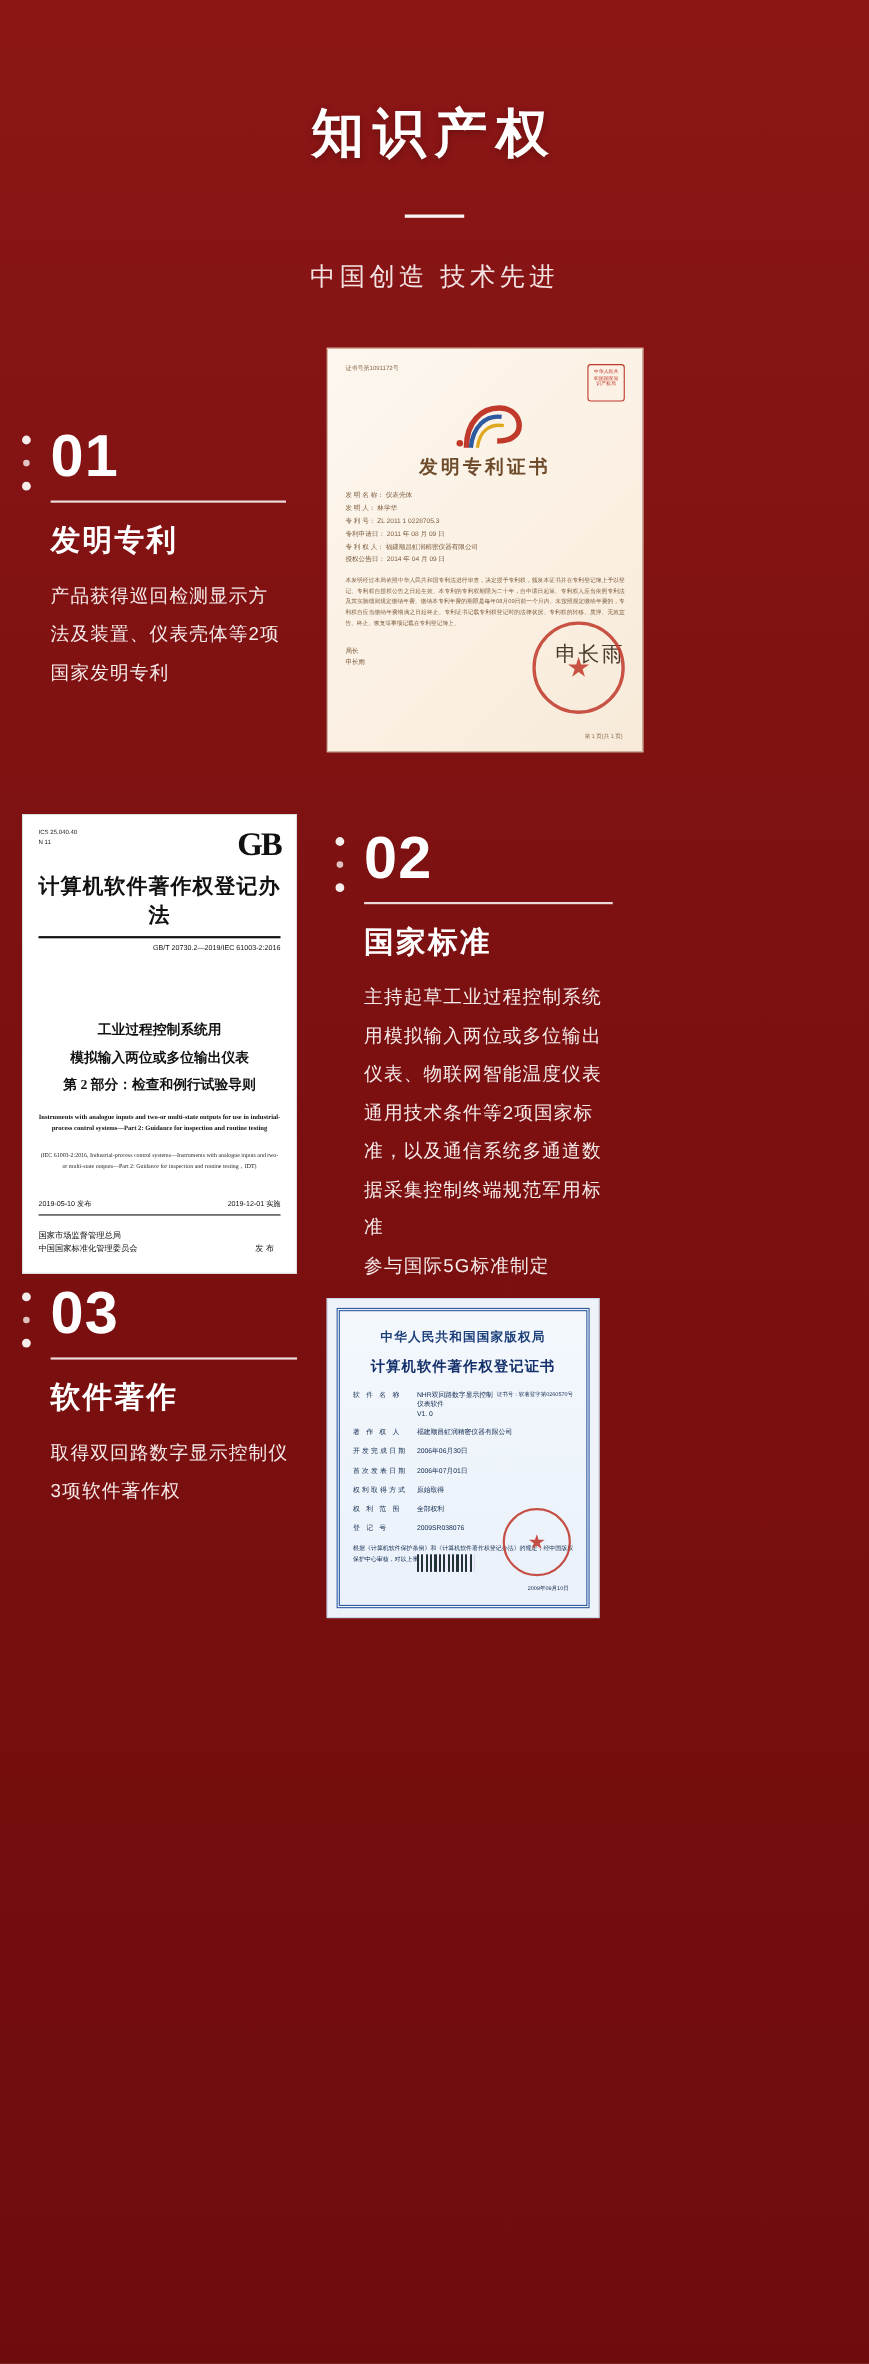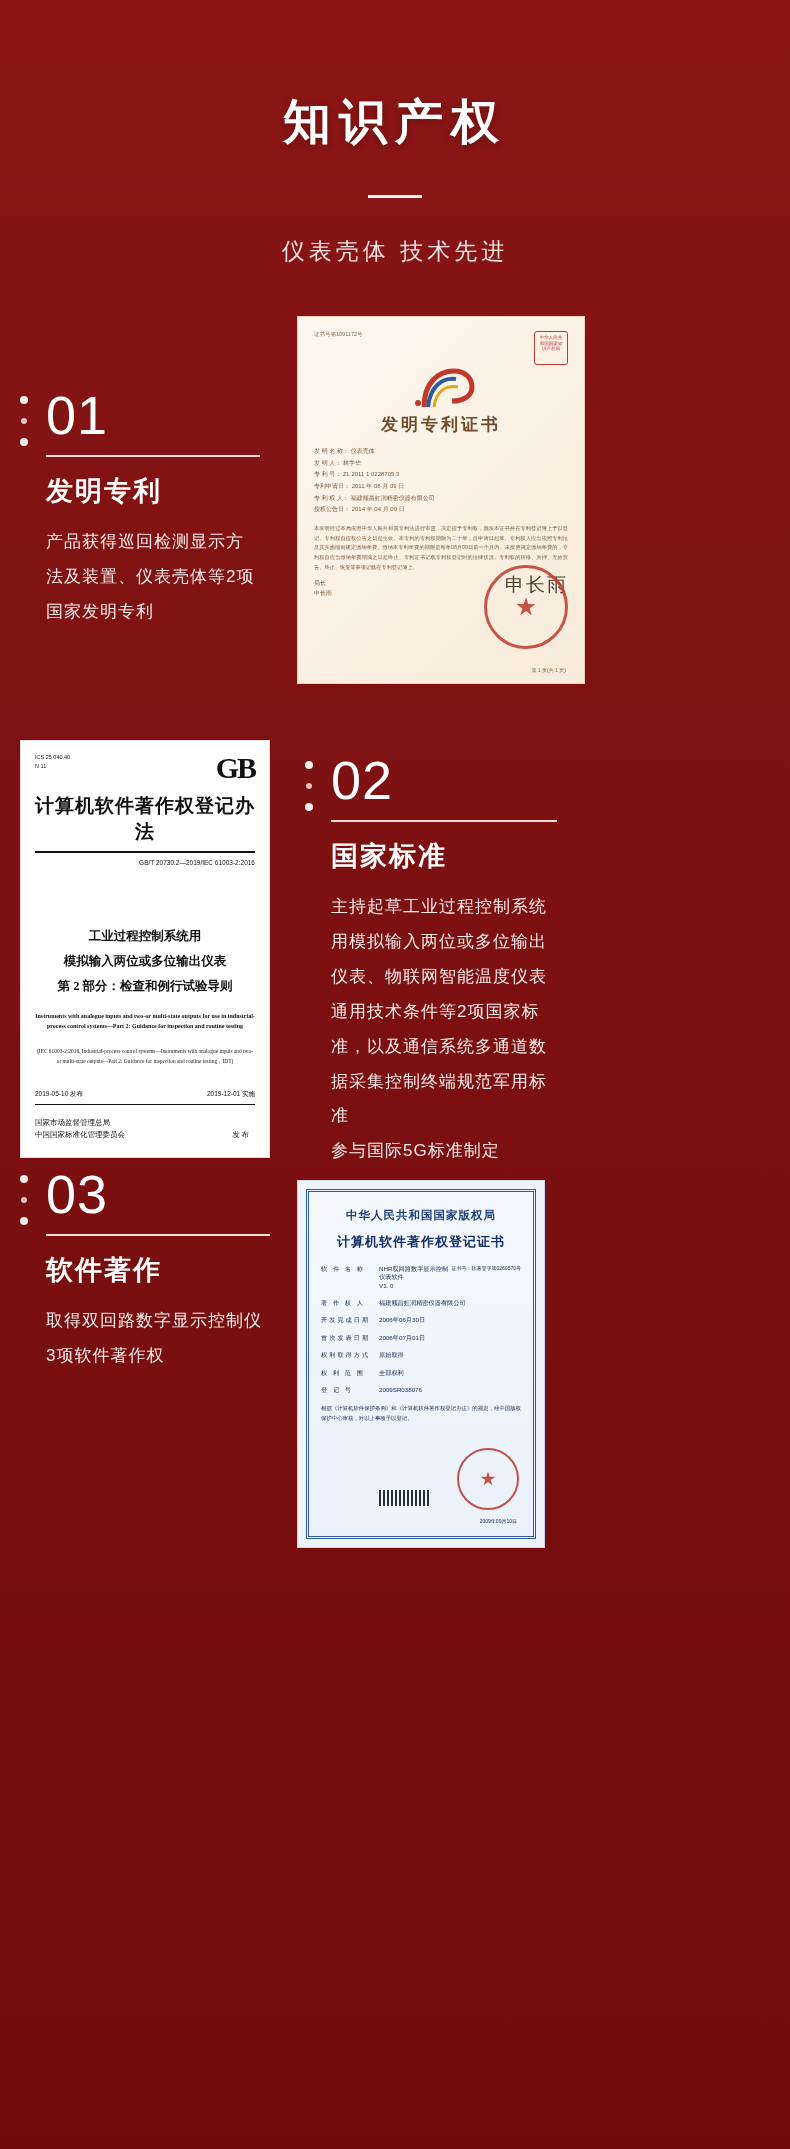--- a/index.html
+++ b/index.html
@@ -63,21 +63,21 @@
     width: 8px;
     height: 8px;
     border-radius: 50%;
     background: #ffffff;
     margin-bottom: 14px;
     opacity: 0.92;
   }
   .dot.small { width: 6px; height: 6px; opacity: 0.75; margin-left: 1px;}
   .num {
     font-size: 54px;
-    font-weight: normal;
+    font-weight: bold;
     line-height: 0.95;
     color: #ffffff;
     letter-spacing: 1px;
   }
   .num-rule {
     height: 2px;
     background: rgba(255,255,255,0.85);
     margin: 14px 0 16px 0;
   }
   .item-title {
@@ -119,21 +119,21 @@
   }
   .c1-logo svg { display:block; margin: 0 auto; }
   .c1-title {
     text-align:center; font-size: 17px; letter-spacing: 3px; font-weight: bold;
     color: #6d4b2b; margin-top: 2px; font-family: "Liberation Serif", serif;
   }
   .c1-fields { margin-top: 10px; font-size: 6px; line-height: 1.95; color: #7a5a3c; }
   .c1-fields div { border-bottom: 0px; }
   .c1-para { margin-top: 8px; font-size: 5.2px; line-height: 1.85; color: #7d5d3f; text-align: justify; }
   .c1-sign {
-    display:flex; align-items:flex-end; justify-content: space-between;
+    margin-top: 10px; display:flex; align-items:flex-end; justify-content: space-between;
   }
   .c1-sign-left { font-size: 6px; line-height: 1.7; color: #7a5a3c; }
   .c1-sign-name {
     font-size: 19px; font-family: "Liberation Serif", serif; color: #4a3a2a; letter-spacing: 2px;
   }
   .c1-seal {
     position: absolute; right: 16px; bottom: 34px;
     width: 84px; height: 84px; border: 3px solid #c0392b; border-radius: 50%;
     opacity: 0.85;
   }
@@ -191,21 +191,21 @@
     text-align:left; font-family:"Liberation Serif", serif; font-size: 7.5px; line-height:1.6; color:#111;
   }
   .c2-issuer .fabu { float:right; margin-right: 6px; }
 
   
   .cert3 {
     position: absolute;
     left: 297px;
     top: 1180px;
     width: 248px;
-    height: 368px;
+    height: 291px;
     background: #eef3fa;
     border: 1px solid #c8d6e8;
     padding: 8px;
   }
   .c3-frame {
     border: 3px double #2e5aa0; height: 100%; padding: 10px 12px; position: relative;
     background: linear-gradient(180deg,#f4f8fd 0%, #eaf1fa 100%);
   }
   .c3-org {
     text-align:center; font-family:"Liberation Serif", serif; font-weight:bold;
@@ -236,21 +236,21 @@
   .c3-date { position:absolute; right: 16px; bottom: 12px; font-size: 5px; color:#10294f; }
 </style>
 </head>
 <body>
 
 <div class="page">
 
   <div class="header">
     <div class="header-title">知识产权</div>
     <div class="header-rule"></div>
-    <div class="header-sub">仪表壳体  技术先进</div>
+    <div class="header-sub">中国创造  技术先进</div>
   </div>
 
   <div class="cert1">
     <div class="c1-topline">
       <span>证书号第1091172号</span>
       <span class="c1-redstamp-tr">中华人民共和国国家知识产权局</span>
     </div>
     <div class="c1-logo">
       <svg width="74" height="44" viewBox="0 0 74 44">
         <path d="M20 40 C20 16, 34 4, 50 4 C62 4, 68 12, 68 20 C68 30, 58 34, 48 34" fill="none" stroke="#c0392b" stroke-width="5"></path>

